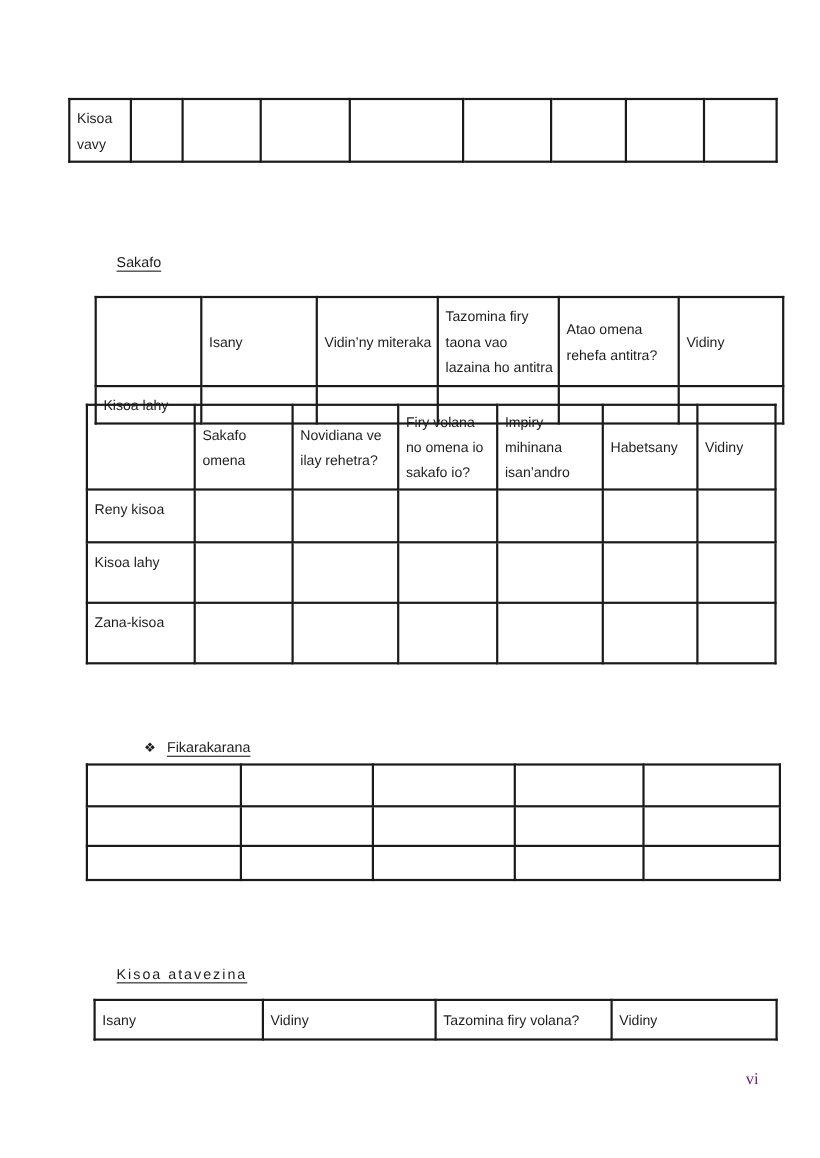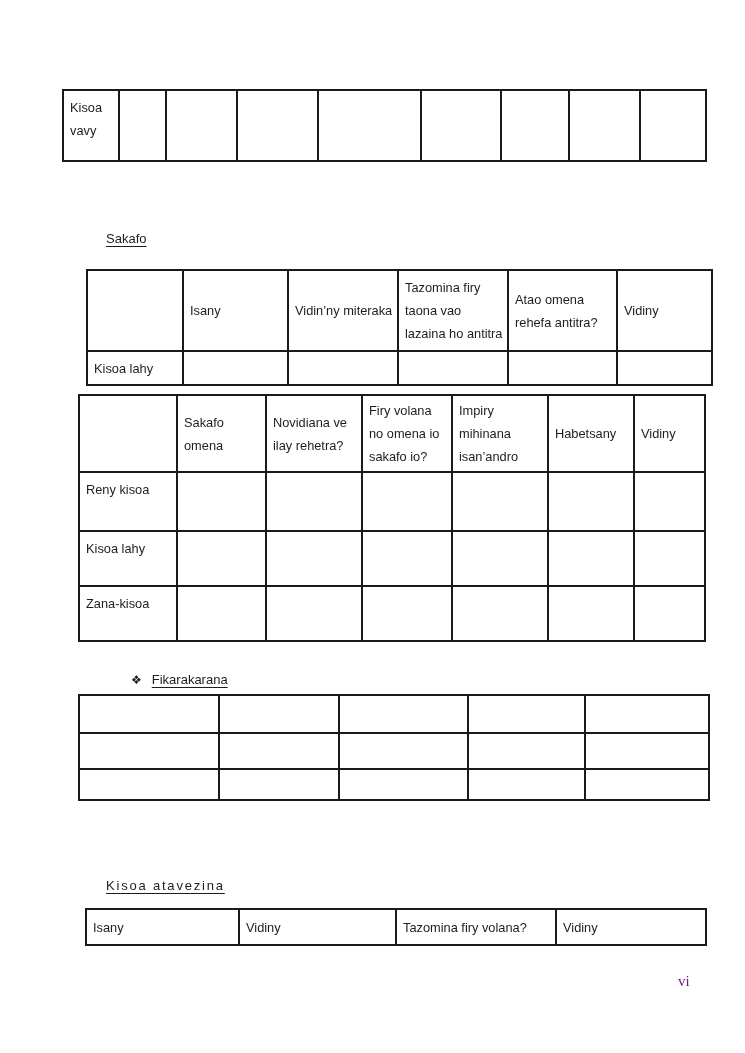--- a/index.html
+++ b/index.html
@@ -62,21 +62,21 @@
       <col style="width:47px">
       <col style="width:71px">
     <col style="width:81px">
       <col style="width:103px">
       <col style="width:80px">
     <col style="width:68px">
       <col style="width:71px">
       <col style="width:66px">
   </colgroup>
   <tbody>
-  <tr style="height:71px">
+  <tr style="height:57px">
     <td>Kisoa vavy</td>
     <td></td>
     <td></td>
     <td></td>
     <td></td>
     <td></td>
     <td></td>
     <td></td>
     <td></td>
   </tr>
@@ -107,41 +107,41 @@
     <td>Kisoa lahy</td>
     <td></td>
     <td></td>
     <td></td>
     <td></td>
     <td></td>
   </tr>
 </tbody>
   </table>
 
-<table class="doc-table" style="left:78px; top:394px; width:626px;">
+<table class="doc-table" style="left:78px; top:367px; width:626px;">
   <colgroup>
     <col style="width:98px">
       <col style="width:89px">
       <col style="width:96px">
     <col style="width:90px">
       <col style="width:96px">
       <col style="width:86px">
     <col style="width:71px">
   </colgroup>
   <tbody>
       <tr class="head-mid" style="height:76px">
     <td></td>
     <td>Sakafo omena</td>
     <td>Novidiana ve ilay rehetra?</td>
     <td>Firy volana no omena io sakafo io?</td>
     <td>Impiry mihinana isan’andro</td>
     <td>Habetsany</td>
     <td>Vidiny</td>
   </tr>
-  <tr style="height:59px">
+  <tr style="height:48px">
     <td>Reny kisoa</td>
     <td></td>
     <td></td>
     <td></td>
     <td></td>
     <td></td>
     <td></td>
   </tr>
   <tr style="height:55px">
     <td>Kisoa lahy</td>

